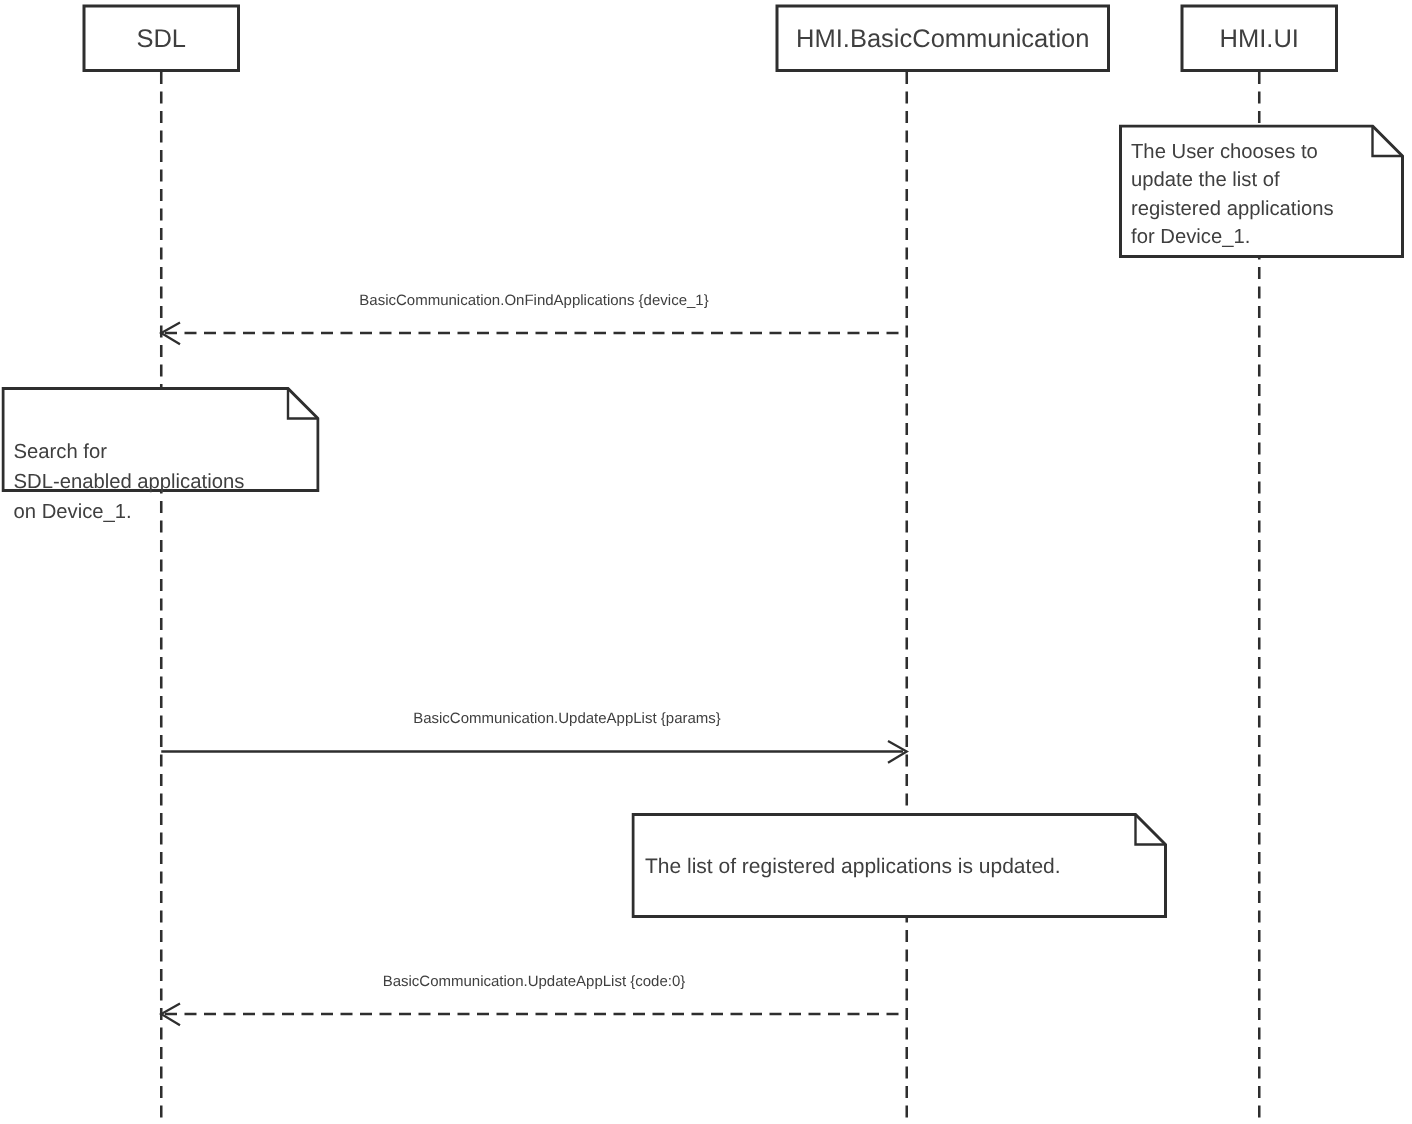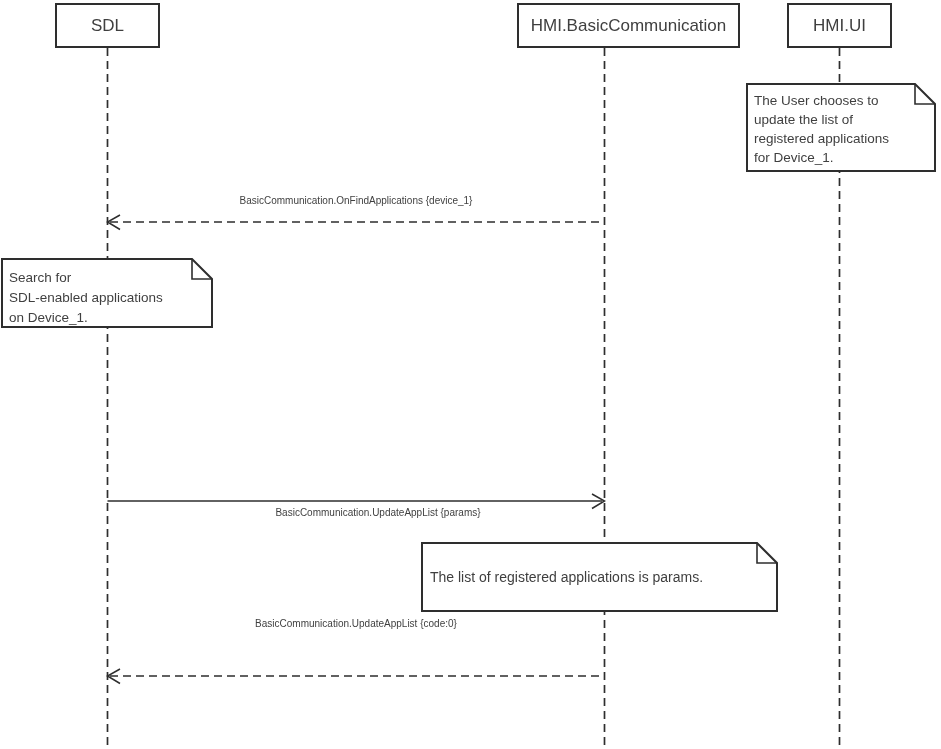--- a/index.html
+++ b/index.html
@@ -78,21 +78,21 @@
     stroke-width: 1.6;
   }
   .note-text {
     position: relative;
     font-size: 13.5px;
     line-height: 19px;
     white-space: pre-line;
     z-index: 1;
   }
   .note-ui .note-text     { padding: 8px 4px 0 8px; }
-  .note-search .note-text { padding: 10px 20px 0 8px; line-height: 20px; }
+  .note-search .note-text { padding: 10px 20px 0 8px; line-height: 20px; margin-top: 23px; }
   .note-app1 .note-text   { padding: 13px 4px 0 9px; line-height: 20px; }
   .note-updated .note-text{
     height: 100%;
     display: flex;
     align-items: center;
     padding-left: 9px;
     font-size: 14px;
   }
 </style>
 </head>
@@ -125,22 +125,22 @@
     <span>SDL</span>
   </div>
   <div class="participant" style="left:493px; width:223px;margin-left:24px;">
     <span>HMI.BasicCommunication</span>
   </div>
   <div class="participant" style="left:787px; width:105px;justify-content:center;">
     <span>HMI.UI</span>
   </div>
 
   <div class="msg-label" style="left:107px; top:191px; width:498px;">BasicCommunication.OnFindApplications {device_1}</div>
-  <div class="msg-label" style="left:107px; top:470px; width:542px;margin-top:33px;">BasicCommunication.UpdateAppList {params}</div>
-  <div class="msg-label" style="left:107px; top:614px; width:498px;">BasicCommunication.UpdateAppList {code:0}</div>
+  <div class="msg-label" style="left:107px; top:470px; width:542px;">BasicCommunication.UpdateAppList {params}</div>
+  <div class="msg-label" style="left:107px; top:645px; width:498px;">BasicCommunication.UpdateAppList {code:0}</div>
 
   <div class="note note-ui" style="left:746px; top:83px; width:190px; height:112px;">
     <svg width="190" height="89" viewBox="0 0 190 89">
       <polygon points="1,1 169,1 189,21 189,88 1,88"></polygon>
       <polyline points="169,1 169,21 189,21"></polyline>
     </svg>
     <div class="note-text">The User chooses to
 update the list of
 registered applications
 for Device_1.</div>
@@ -155,16 +155,16 @@
 SDL-enabled applications
 on Device_1.</div>
   </div>
 
 
   <div class="note note-updated" style="left:421px; top:542px; width:357px; height:70px;">
     <svg width="357" height="70" viewBox="0 0 357 70">
       <polygon points="1,1 336,1 356,21 356,69 1,69"></polygon>
       <polyline points="336,1 336,21 356,21"></polyline>
     </svg>
-    <div class="note-text">The list of registered applications is params.</div>
+    <div class="note-text">The list of registered applications is updated.</div>
   </div>
 
 </div>
 
 </body></html>

